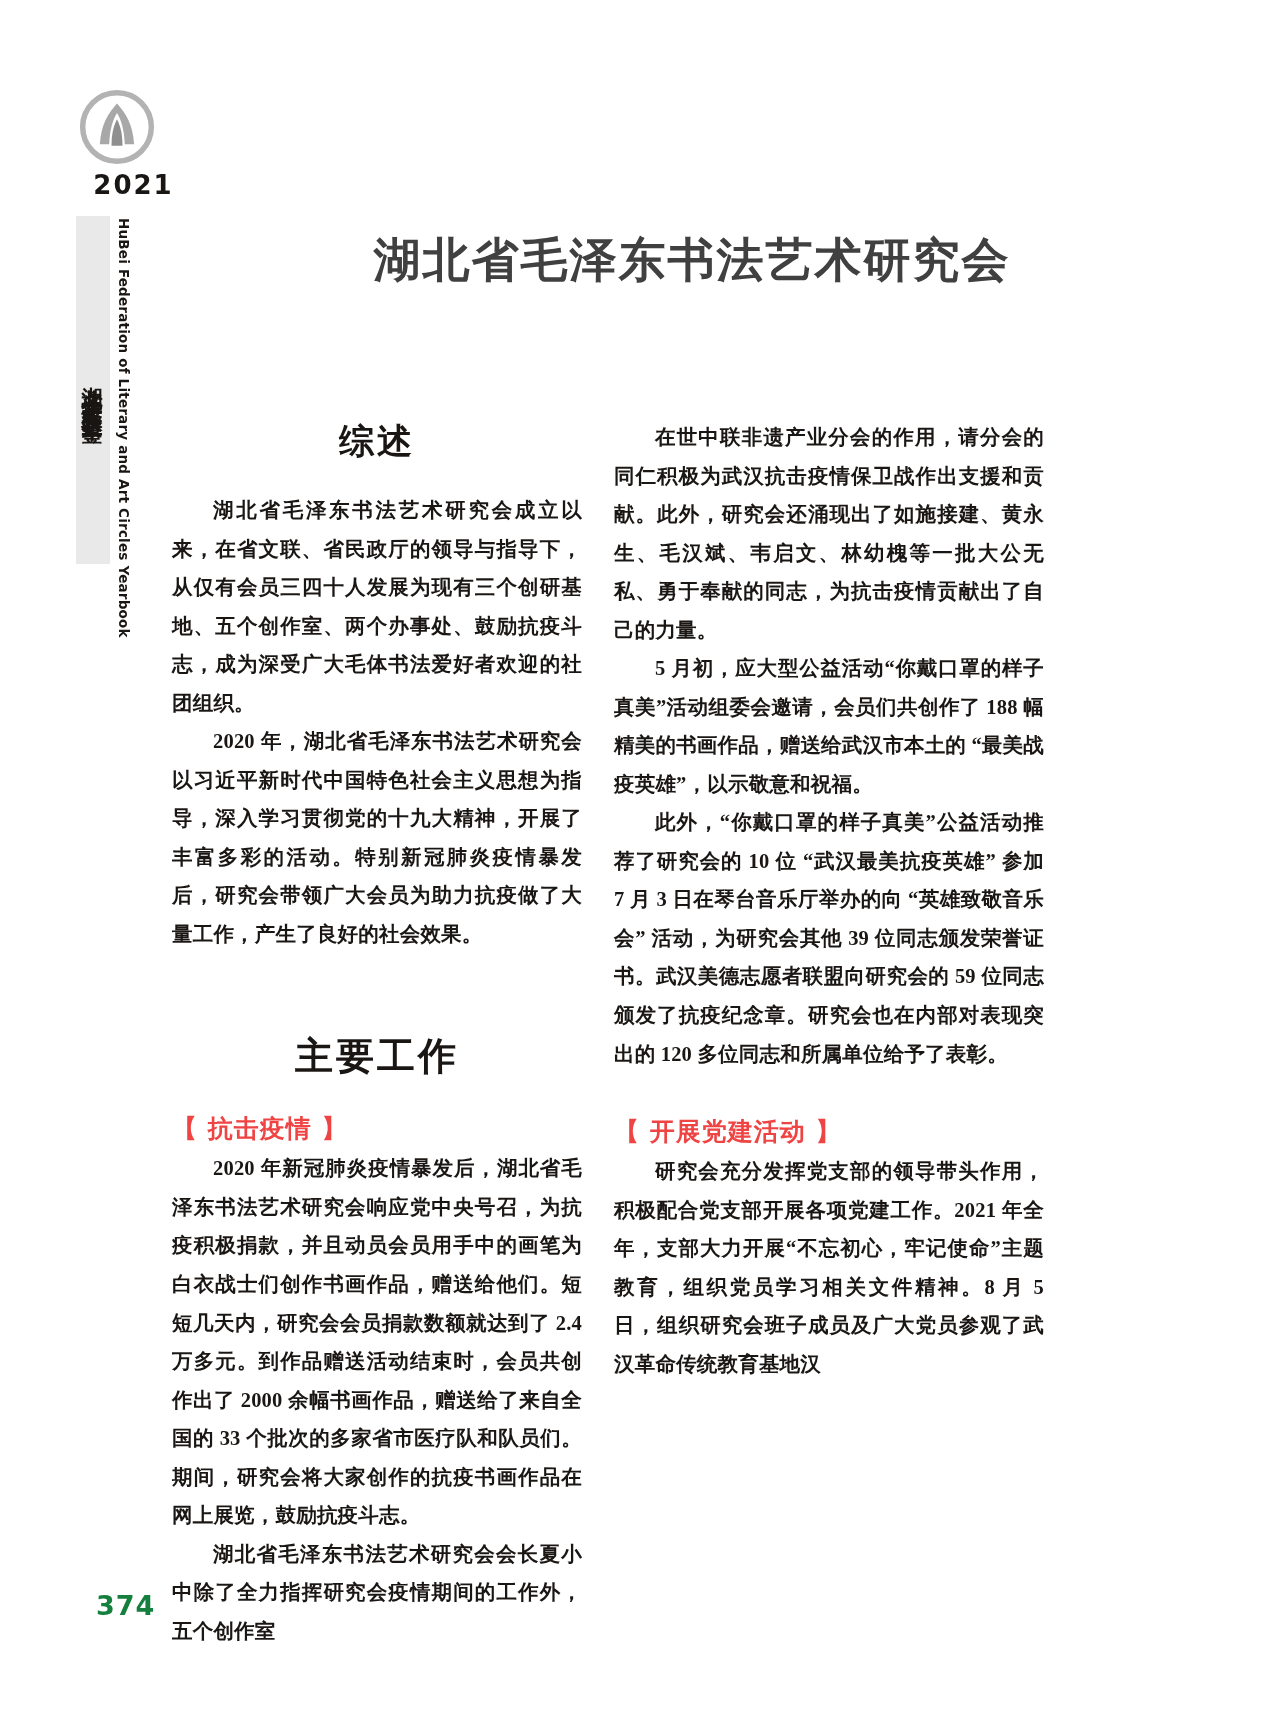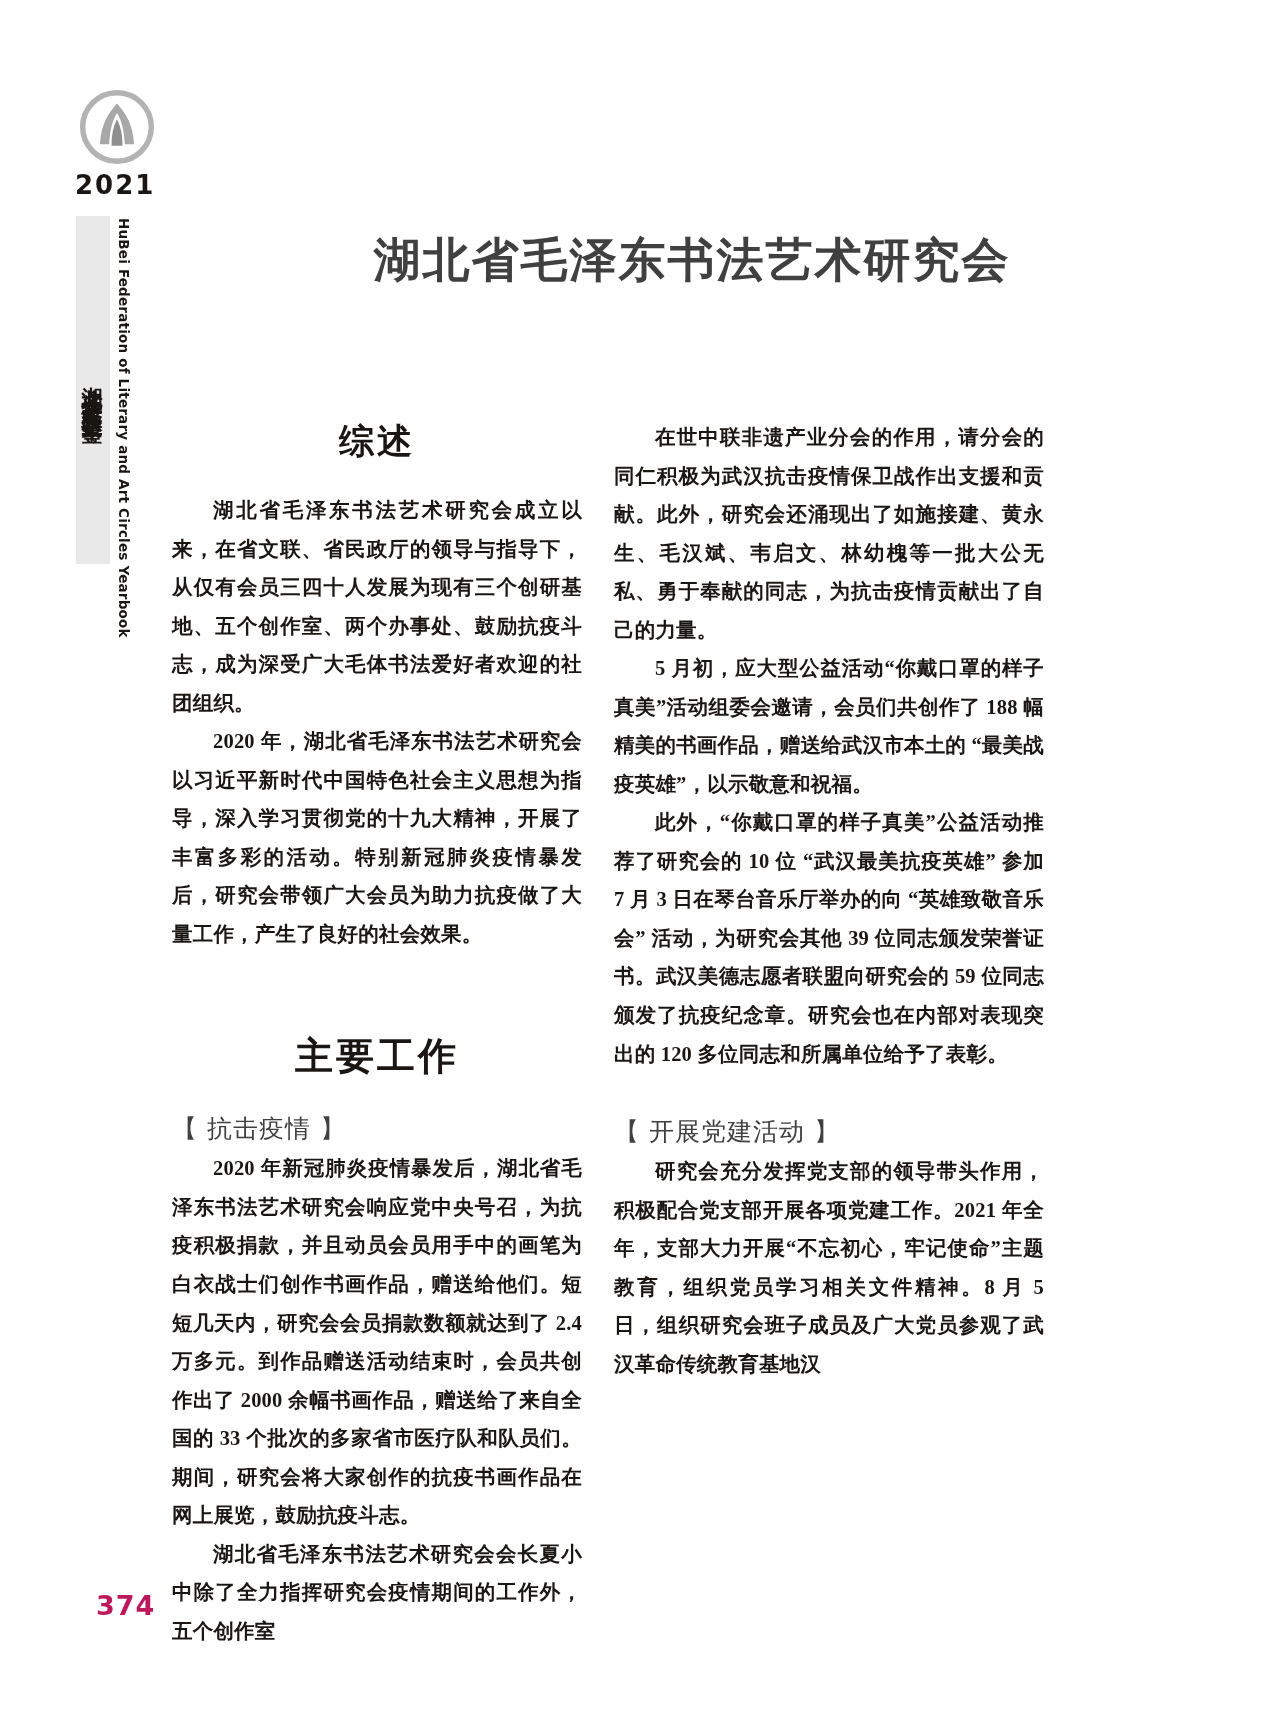--- a/index.html
+++ b/index.html
@@ -33,20 +33,21 @@
     display: block;
   }
   .year {
     font-family: "DejaVu Sans", "Liberation Sans", sans-serif;
     font-weight: 700;
     font-size: 26px;
     letter-spacing: 2px;
     color: #1a1614;
     margin-left: 3px;
     margin-top: 4px;
+    text-align: center;
   }
   .spine-block {
     position: relative;
     margin-top: 16px;
     width: 118px;
     height: 360px;
   }
   .spine-cn {
     position: absolute;
     left: 4px;
@@ -111,24 +112,24 @@
     color: #1a1614;
     margin: 0 0 26px 0;
   }
   .h-section.second {
     font-size: 38px;
     margin-top: 78px;
     margin-bottom: 30px;
   }
   .h-sub {
     font-family: "DejaVu Sans", "Liberation Sans", sans-serif;
-    font-weight: 400;
+    font-weight: 700;
     font-size: 25px;
     letter-spacing: 1px;
-    color: #404040;
+    color: #ef4444;
     margin: 10px 0 4px 0;
   }
   .h-sub.spaced { margin-top: 42px; }
 
   p.body {
     margin: 0;
     font-family: Liberation Serif, serif;
     font-weight: 700;
     font-size: 20.5px;
     line-height: 1.88;
@@ -141,21 +142,21 @@
 
   
   .folio {
     position: absolute;
     left: 96px;
     top: 1590px;
     font-family: "DejaVu Sans", "Liberation Sans", sans-serif;
     font-weight: 700;
     font-size: 27px;
     letter-spacing: 1px;
-    color: #be185d;
+    color: #15803d;
   }
 </style>
 </head>
 <body>
 
 <div class="page">
 
   <div class="spine">
     <svg class="emblem" viewBox="0 0 100 100">
       <circle cx="50" cy="50" r="44" fill="none" stroke="#b3b3b3" stroke-width="7"></circle>

